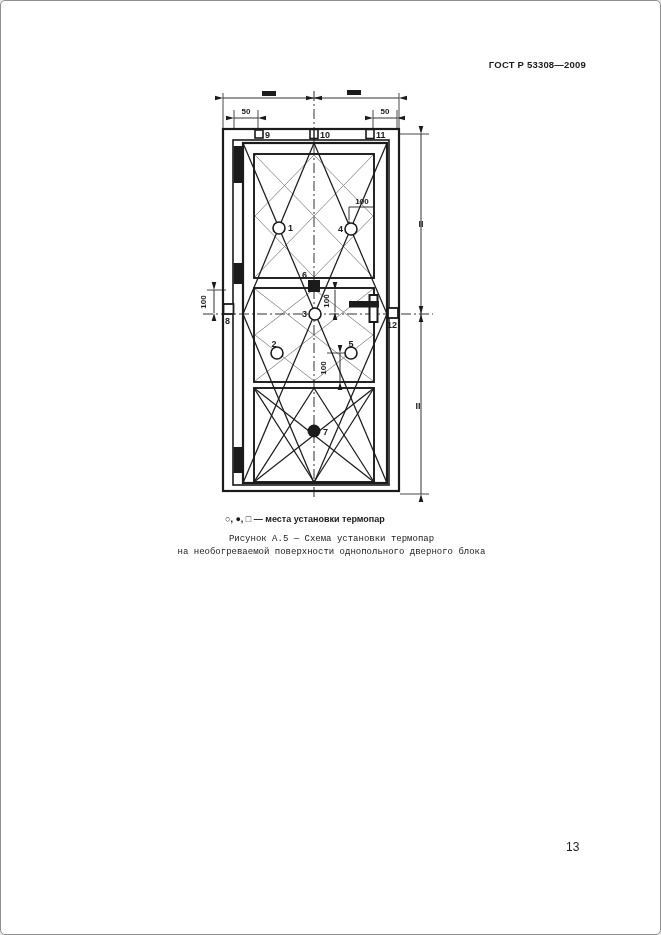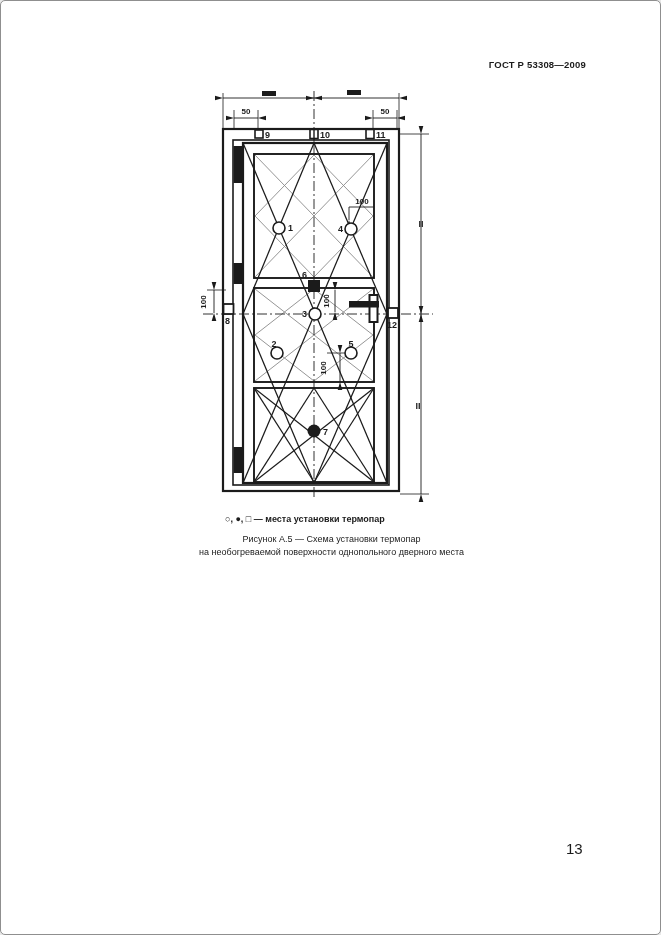--- a/index.html
+++ b/index.html
@@ -17,24 +17,24 @@
   svg text{font-family:"Liberation Sans", sans-serif;fill:#1b1b1b;}
   .tc-label{font-size:9px;font-weight:bold;}
   .dim-label{font-size:8px;font-weight:600;}
   .h-label{font-size:9px;font-weight:bold;}
   .legend{
     position:absolute;left:224px;top:505px;width:260px;
     font-size:9px;font-weight:600;margin-top:8px;
   }
   .caption{
     position:absolute;left:0;top:532px;width:661px;text-align:center;
-    font-size:9px;line-height:12.5px;
+    font-size:9px;line-height:12.5px;font-family:Liberation Mono, monospace;
   }
   .page-number{
-    position:absolute;left:565px;top:839px;font-size:15px;
+    position:absolute;left:565px;top:839px;font-size:12px;
   }
 </style>
 </head>
 <body>
 
 <div class="page">
 
   <div class="doc-header">ГОСТ Р 53308—2009</div>
 
   <div class="figure-wrap">
@@ -165,18 +165,18 @@
         <text class="dim-label" transform="rotate(-90 325 367)" x="325" y="367" text-anchor="middle">100</text>
         <text class="h-label" x="420" y="226" text-anchor="middle">II</text>
         <text class="h-label" x="417" y="408" text-anchor="middle">II</text>
       </g>
     </svg>
 
     <div class="legend">○, ●, □ — места установки термопар</div>
 
     <div class="caption">
       <div>Рисунок А.5 — Схема установки термопар</div>
-      <div>на необогреваемой поверхности однопольного дверного места</div>
+      <div>на необогреваемой поверхности однопольного дверного блока</div>
     </div>
   </div>
 
   <div class="page-number">13</div>
 </div>
 
 </body></html>

